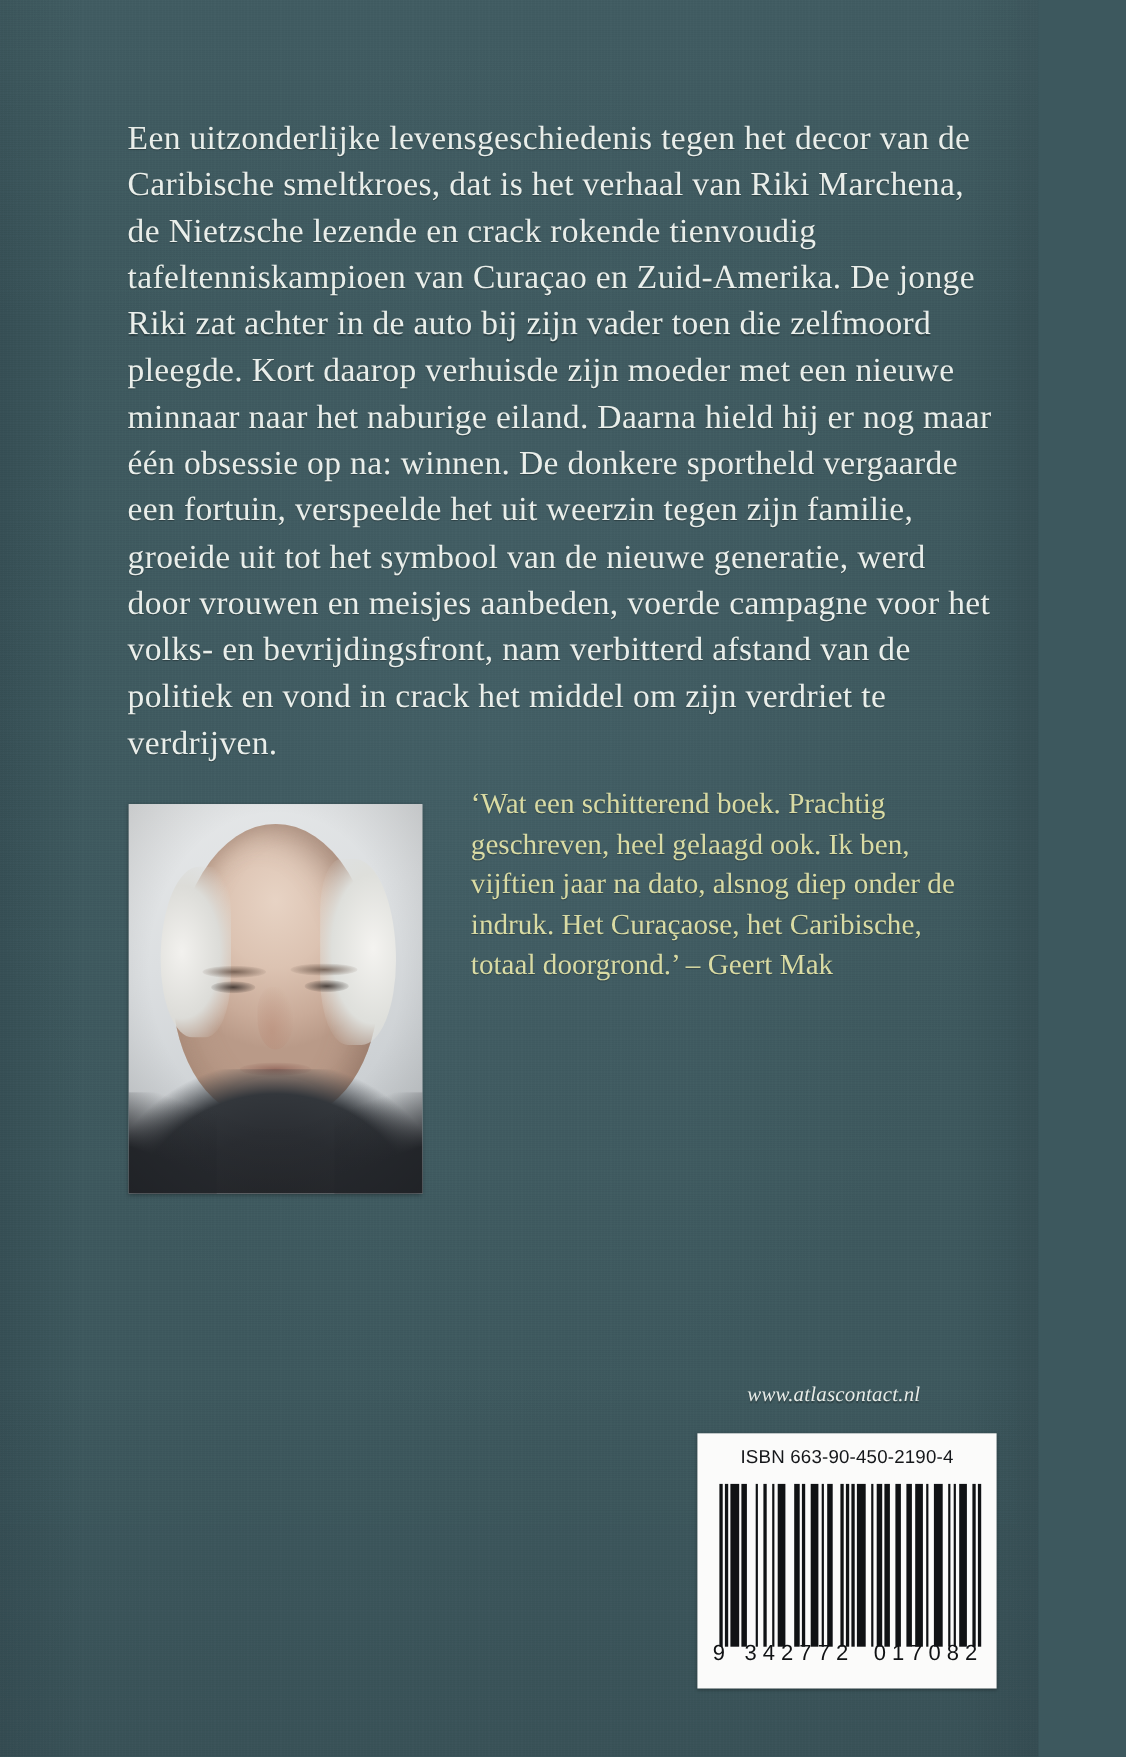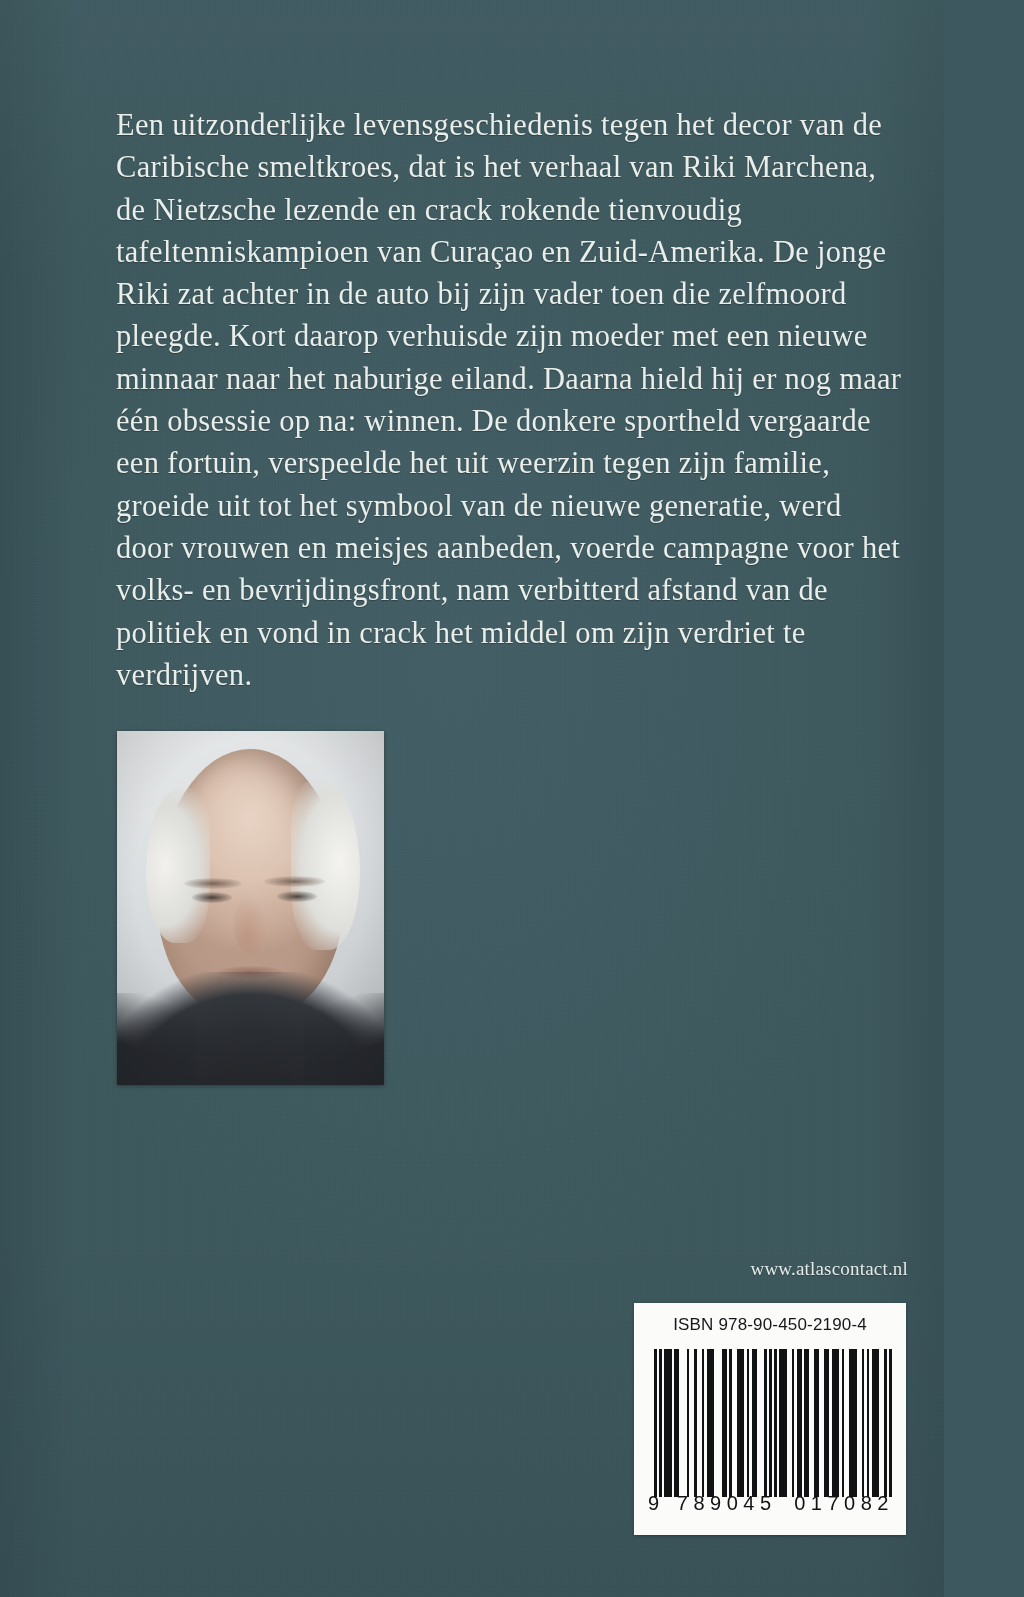--- a/index.html
+++ b/index.html
@@ -183,28 +183,29 @@
     line-height: 36.5px;
     text-shadow: 0 1px 1px rgba(0,0,0,0.28);
   }
   .quotes p {
     margin: 0 0 28px 0;
   }
   .quotes p:last-child { margin-bottom: 0; }
 
   .website {
     position: absolute;
-    left: 636px;
+    left: 622px;
     top: 1258px;
     width: 272px;
-    text-align: right;
+    text-align: center;
     color: #e7ece8;
     font-size: 19px;
     letter-spacing: 0.01em;
     text-shadow: 0 1px 1px rgba(0,0,0,0.30);
+    font-style: italic;
   }
 
   .barcode-box {
     position: absolute;
     left: 634px;
     top: 1303px;
     width: 272px;
     height: 232px;
     background: #fbfbfa;
     box-shadow: 0 1px 3px rgba(0,0,0,0.30);
@@ -271,26 +272,27 @@
     <div class="photo-nose"></div>
     <div class="photo-mouth"></div>
     <div class="photo-chin"></div>
     <div class="photo-shoulders"></div>
     <div class="photo-shoulders2"></div>
     <div class="photo-shoulders3"></div>
     <div class="photo-vignette"></div>
   </div>
 
   <div class="quotes">
+    <p>‘Wat een schitterend boek. Prachtig geschreven, heel gelaagd ook. Ik ben, vijftien jaar na dato, alsnog diep onder de indruk. Het Curaçaose, het Caribische, totaal doorgrond.’ – Geert Mak</p>
   </div>
 
   <div class="website">www.atlascontact.nl</div>
 
   <div class="barcode-box">
-    <div class="barcode-isbn">ISBN 978-90-450-2190-4</div>
+    <div class="barcode-isbn">ISBN 663-90-450-2190-4</div>
     <div class="barcode-bars" id="bars">
         <span class="bar" style="flex: 1 0 0px;"></span>
         <span class="gap" style="flex: 1 0 0px;"></span>
         <span class="bar" style="flex: 1 0 0px;"></span>
         <span class="gap" style="flex: 1 0 0px;"></span>
         <span class="bar" style="flex: 3 0 0px;"></span>
         <span class="gap" style="flex: 1 0 0px;"></span>
         <span class="bar" style="flex: 2 0 0px;"></span>
         <span class="gap" style="flex: 3 0 0px;"></span>
         <span class="bar" style="flex: 1 0 0px;"></span>
@@ -340,18 +342,18 @@
         <span class="bar" style="flex: 1 0 0px;"></span>
         <span class="gap" style="flex: 1 0 0px;"></span>
         <span class="bar" style="flex: 3 0 0px;"></span>
         <span class="gap" style="flex: 2 0 0px;"></span>
         <span class="bar" style="flex: 1 0 0px;"></span>
         <span class="gap" style="flex: 1 0 0px;"></span>
         <span class="bar" style="flex: 1 0 0px;"></span>
       </div>
     <div class="barcode-digits">
       <span class="lead">9</span>
-      <span class="grp">789045</span>
+      <span class="grp">342772</span>
       <span class="grp">017082</span>
     </div>
   </div>
 
 </div>
 
 </body></html>

